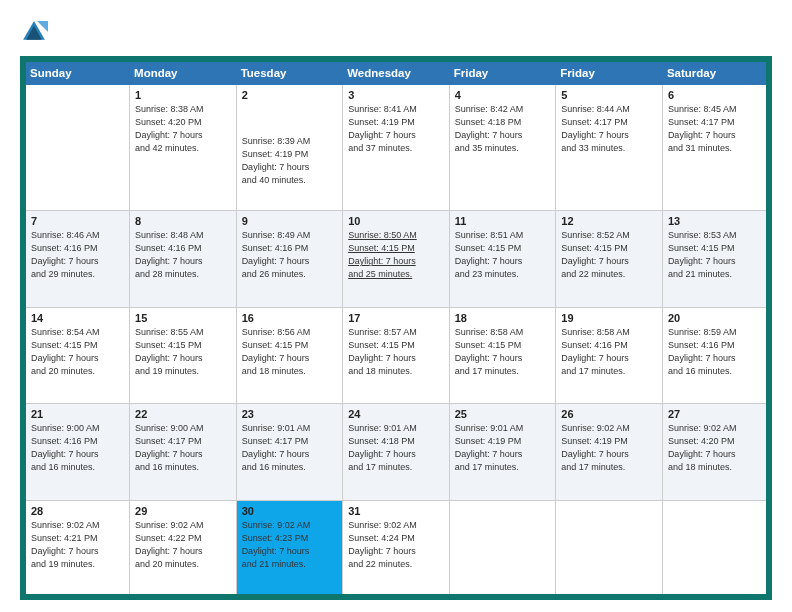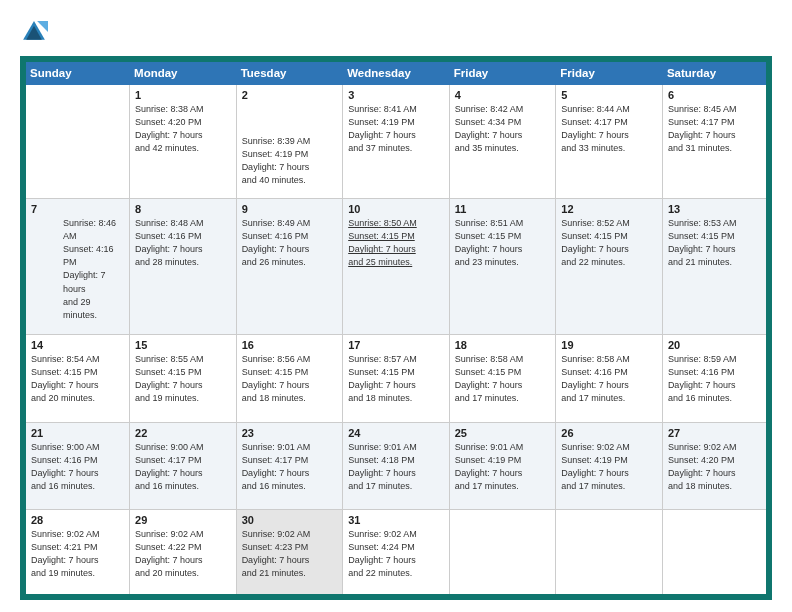--- a/index.html
+++ b/index.html
@@ -151,21 +151,21 @@
           <td style="background: rgb(255, 255, 255);">
             <span class="day-num">3</span>
             <div class="cell-info" style="white-space: pre-line;">Sunrise: 8:41 AM
 Sunset: 4:19 PM
 Daylight: 7 hours
 and 37 minutes.</div>
           </td>
           <td style="background: rgb(255, 255, 255);">
             <span class="day-num">4</span>
             <div class="cell-info" style="white-space: pre-line;">Sunrise: 8:42 AM
-Sunset: 4:34 PM
+Sunset: 4:18 PM
 Daylight: 7 hours
 and 35 minutes.</div>
           </td>
           <td style="background: rgb(255, 255, 255);">
             <span class="day-num">5</span>
             <div class="cell-info" style="white-space: pre-line;">Sunrise: 8:44 AM
 Sunset: 4:17 PM
 Daylight: 7 hours
 and 33 minutes.</div>
           </td>
@@ -173,21 +173,21 @@
             <span class="day-num">6</span>
             <div class="cell-info" style="white-space: pre-line;">Sunrise: 8:45 AM
 Sunset: 4:17 PM
 Daylight: 7 hours
 and 31 minutes.</div>
           </td>
         </tr>
         <tr>
           <td style="background: rgb(240, 244, 248);">
             <span class="day-num">7</span>
-            <div class="cell-info" style="white-space: pre-line; margin-left: 32px;">Sunrise: 8:46 AM
+            <div class="cell-info" style="white-space: pre-line;">Sunrise: 8:46 AM
 Sunset: 4:16 PM
 Daylight: 7 hours
 and 29 minutes.</div>
           </td>
           <td style="background: rgb(240, 244, 248);">
             <span class="day-num">8</span>
             <div class="cell-info" style="white-space: pre-line;">Sunrise: 8:48 AM
 Sunset: 4:16 PM
 Daylight: 7 hours
 and 28 minutes.</div>
@@ -338,21 +338,21 @@
 Daylight: 7 hours
 and 19 minutes.</div>
           </td>
           <td style="background: rgb(255, 255, 255);">
             <span class="day-num">29</span>
             <div class="cell-info" style="white-space: pre-line;">Sunrise: 9:02 AM
 Sunset: 4:22 PM
 Daylight: 7 hours
 and 20 minutes.</div>
           </td>
-          <td style="background: #e5e5e5; margin-left: 12px;">
+          <td style="background: #0ea5e9; margin-left: 12px;">
             <span class="day-num">30</span>
             <div class="cell-info" style="white-space: pre-line;">Sunrise: 9:02 AM
 Sunset: 4:23 PM
 Daylight: 7 hours
 and 21 minutes.</div>
           </td>
           <td style="background: rgb(255, 255, 255);">
             <span class="day-num">31</span>
             <div class="cell-info" style="white-space: pre-line;">Sunrise: 9:02 AM
 Sunset: 4:24 PM

